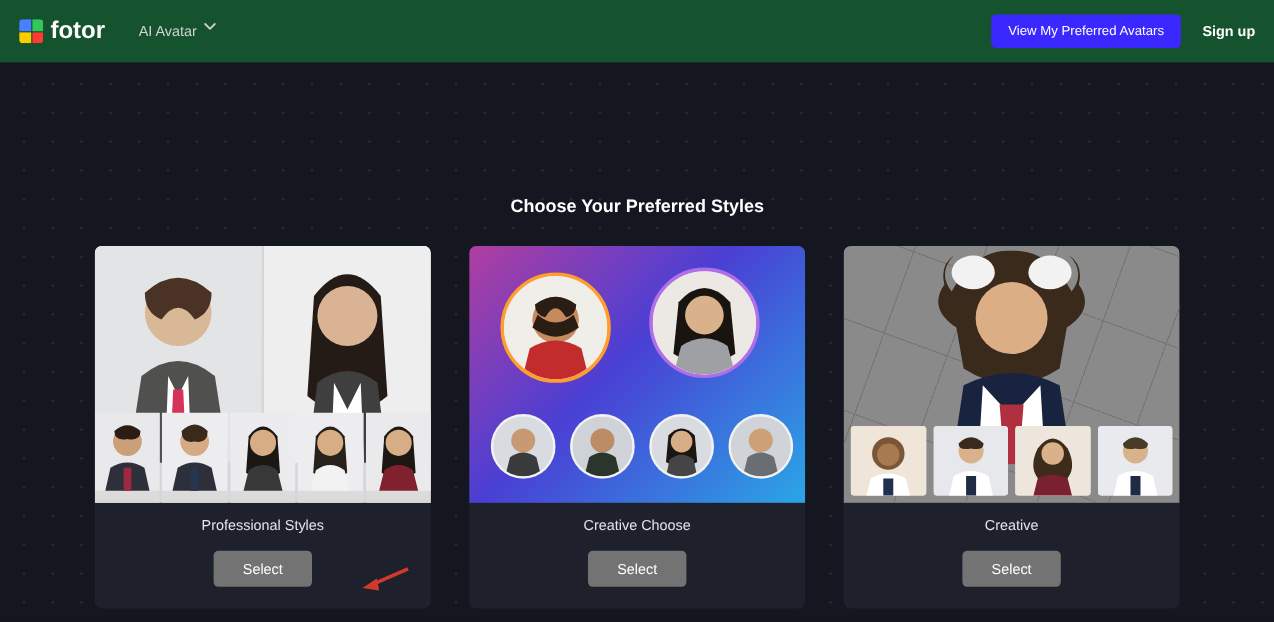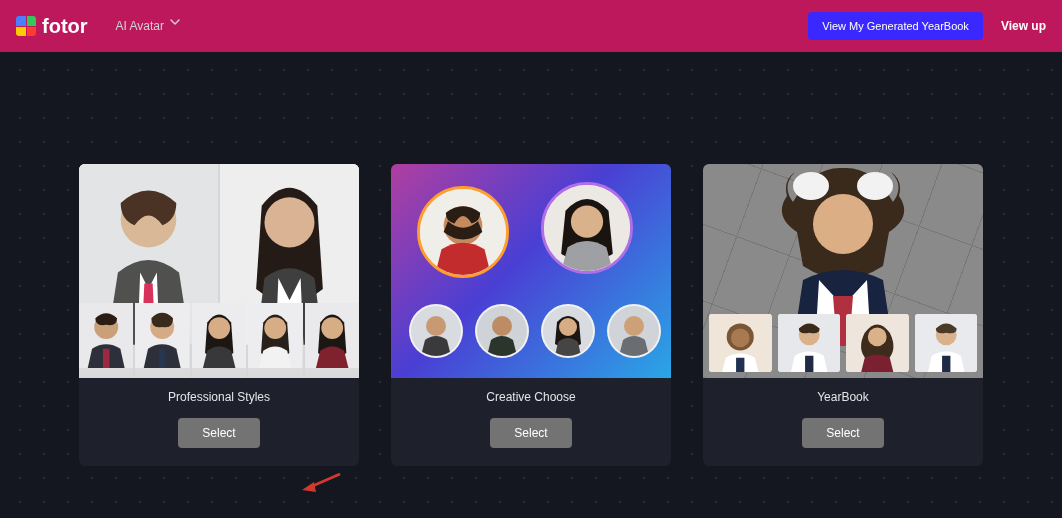--- a/index.html
+++ b/index.html
@@ -30,21 +30,21 @@
       z-index: 0;
     }
     .header {
       display: flex;
       align-items: center;
       justify-content: space-between;
       padding: 26px 16px;
       height: 50px;
       position: relative;
       z-index: 2;
-      background: #be185d;
+      background: #14532d;
       gap: 15px;
     }
     .header-left {
       display: flex;
       align-items: center;
       gap: 28px;
     }
     .logo {
       display: flex;
       align-items: center;
@@ -265,26 +265,27 @@
     <div class="nav-item">
       <span>AI Avatar</span>
       <span class="chevron-down-icon">
         <svg width="10" height="6" viewBox="0 0 10 6">
             <path d="M1 1 L5 5 L9 1" stroke="#cfcfd4" stroke-width="1.5" fill="none" stroke-linecap="round" stroke-linejoin="round"></path>
           </svg>
       </span>
     </div>
   </div>
   <div class="header-right">
-    <button class="btn-primary">View My Generated YearBook</button>
-    <span class="signup">View up</span>
+    <button class="btn-primary">View My Preferred Avatars</button>
+    <span class="signup">Sign up</span>
   </div>
 </div>
 
 <div class="content">
+  <h2 class="page-title">Choose Your Preferred Styles</h2>
 
   <div class="cards">
 
     <div class="card">
       <div class="card-image">
         <div class="prof-grid">
           <div class="prof-top">
             <div class="person">
               <svg class="person-svg" viewBox="0 0 100 130" preserveAspectRatio="xMidYMax slice">
                 <rect width="100" height="130" fill="#e3e4e6"></rect>
@@ -459,21 +460,21 @@
                   <circle cx="30" cy="20" r="10" fill="#d9b18a"></circle>
                   <path d="M20 14 Q30 4 40 14 Q40 20 30 18 Q20 20 20 14" fill="#4a3a28"></path>
                   <path d="M12 58 L16 40 Q30 32 44 40 L48 58 Z" fill="#ffffff"></path>
                   <path d="M26 40 L34 40 L34 58 L26 58 Z" fill="#1f2a44"></path>
                 </svg>
               </div>
           </div>
         </div>
       </div>
       <div class="card-body">
-        <div class="card-title">YearBook</div>
+        <div class="card-title">Creative</div>
         <button class="btn-select">Select</button>
       </div>
     </div>
 
   </div>
 </div>
 
 <svg class="anno-arrow" width="40" height="24" viewBox="0 0 40 24">
   <line x1="38" y1="4" x2="6" y2="18" stroke="#d13a2a" stroke-width="3"></line>
   <polygon points="0,20 12,12 14,22" fill="#d13a2a"></polygon>

